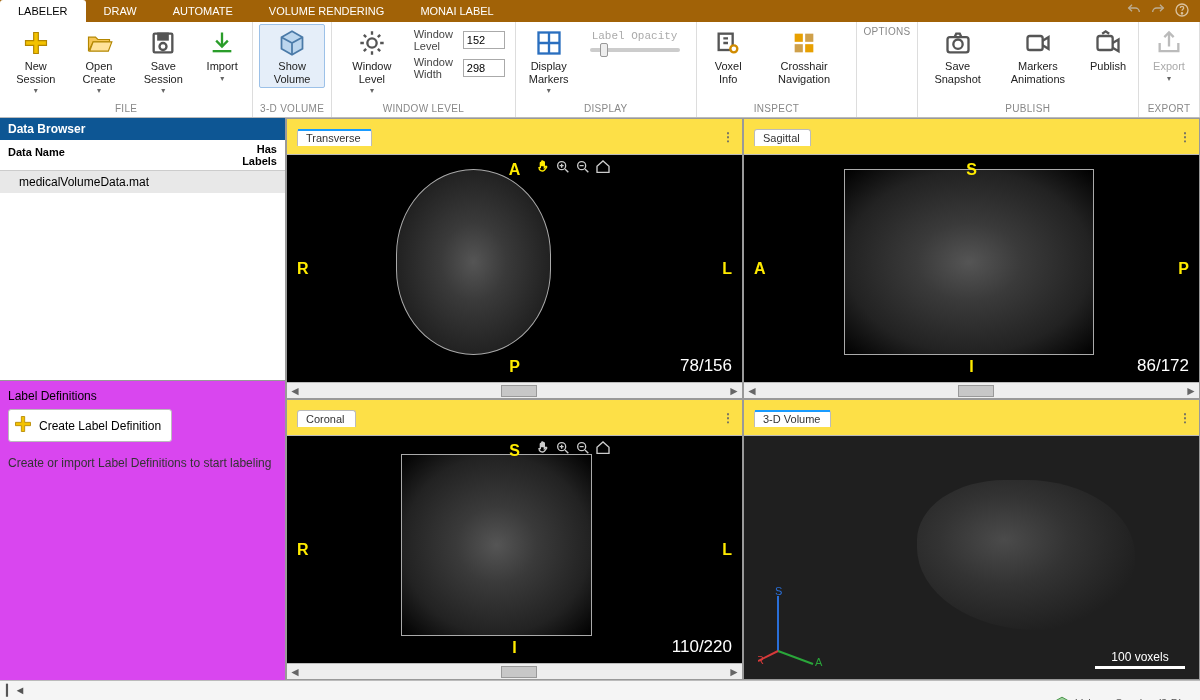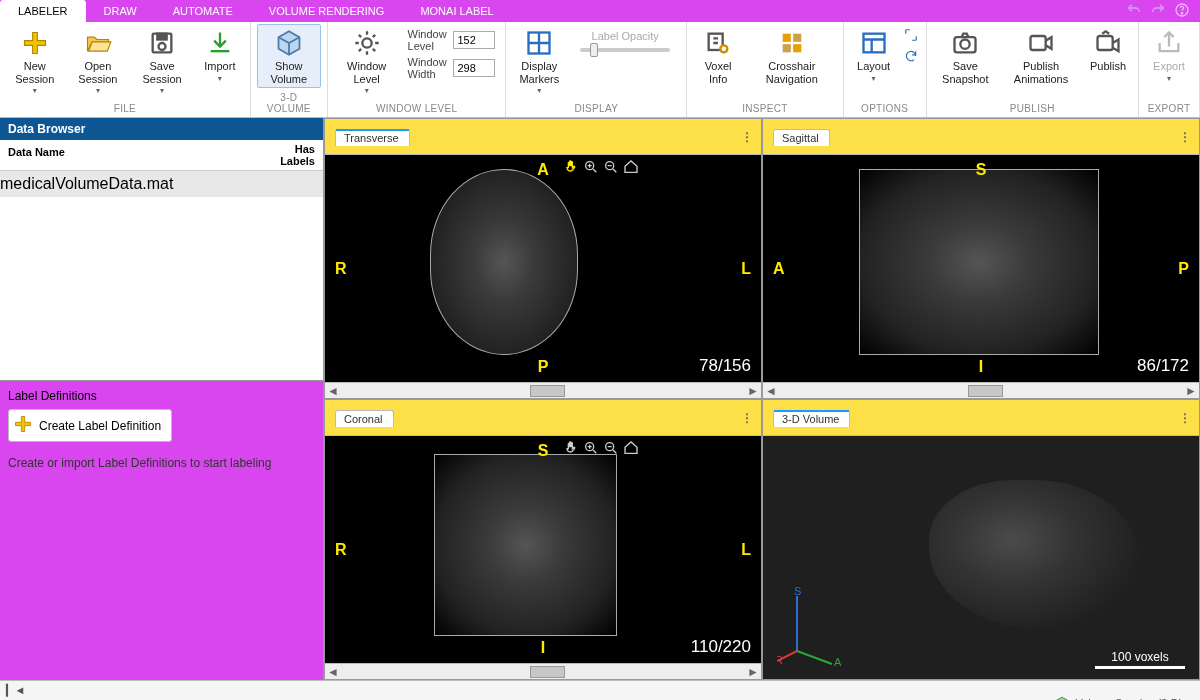--- a/index.html
+++ b/index.html
@@ -1,51 +1,51 @@
 <!DOCTYPE html>
 <html><head>
 <meta charset="utf-8">
 <style>
 * { box-sizing: border-box; margin: 0; padding: 0; }
 body { font-family: "Segoe UI", Arial, sans-serif; font-size: 12px; background: #fff; width: 1200px; height: 700px; overflow: hidden; display: flex; flex-direction: column; }
 
 
-.tabstrip { background: #d946ef; height: 22px; display: flex; align-items: stretch; color: #fff; position: relative; }
+.tabstrip { background: #a16207; height: 22px; display: flex; align-items: stretch; color: #fff; position: relative; }
 .tabstrip .tab { padding: 0 18px; display: flex; align-items: center; font-size: 11px; cursor: pointer; }
 .tabstrip .tab.active { background: #fff; color: #000; border-top-left-radius: 3px; border-top-right-radius: 3px; }
 .tabstrip .right { margin-left: auto; display: flex; align-items: center; gap: 8px; padding-right: 10px; }
 .tabstrip .right svg { width: 16px; height: 16px; opacity: .6; }
 
 
 .ribbon { background: #fff; border-bottom: 1px solid #bbb; display: flex; height: 96px; }
 .rgroup { display: flex; flex-direction: column; border-right: 1px solid #ddd; padding: 2px 6px 0; }
 .rgroup .row { display: flex; flex: 1; align-items: flex-start; gap: 4px; }
 .rgroup .glabel { font-size: 10px; color: #888; text-align: center; padding: 2px 0 3px; letter-spacing: .3px; }
 .rbtn { display: flex; flex-direction: column; align-items: center; justify-content: flex-start; padding: 4px 6px 2px; min-width: 48px; cursor: pointer; border: 1px solid transparent; border-radius: 2px; font-size: 11px; color: #222; text-align: center; line-height: 1.15; }
 .rbtn.selected { background: #e5eef9; border-color: #9cc1e8; }
 .rbtn.disabled { color: #aaa; pointer-events: none; }
 .rbtn .ic { width: 28px; height: 28px; margin-bottom: 3px; display: flex; align-items: center; justify-content: center; }
 .rbtn .cv { font-size: 8px; margin-top: 1px; color: #666; }
 .rgroup .inline { display: flex; flex-direction: column; justify-content: center; gap: 4px; padding: 4px 4px; }
 .inline label { font-size: 11px; color: #444; display: flex; align-items: center; gap: 4px; }
 .inline input { width: 42px; height: 18px; font-size: 11px; padding: 1px 3px; border: 1px solid #aaa; }
-.slider-row { display: flex; flex-direction: column; align-items: center; padding-top: 6px; gap: 6px; min-width: 110px; }
+.slider-row { display: flex; flex-direction: column; align-items: center; padding-top: 6px; gap: 6px; min-width: 110px; font-family: Liberation Mono, monospace; }
 .slider-row .sl-label { font-size: 11px; color: #aaa; }
 .slider-row .track { width: 90px; height: 4px; background: #ccc; border-radius: 2px; position: relative; }
 .slider-row .thumb { position: absolute; top: -5px; left: 10px; width: 8px; height: 14px; background: #eee; border: 1px solid #999; border-radius: 2px; }
 
 
 .main { flex: 1; display: flex; min-height: 0; }
-.leftcol { width: 324px; display: flex; flex-direction: column; border-right: 1px solid #999; }
+.leftcol { width: 286px; display: flex; flex-direction: column; border-right: 1px solid #999; }
 .db-header { background: #0d5694; color: #fff; font-weight: bold; padding: 4px 8px; font-size: 12px; }
 .db-cols { display: flex; border-bottom: 1px solid #ccc; font-size: 11px; font-weight: bold; background: #fff; }
 .db-cols .c1 { flex: 1; padding: 6px 8px; }
 .db-cols .c2 { width: 56px; text-align: right; padding: 3px 8px; }
 .db-list { flex: 1; overflow: auto; background: #fff; }
-.db-row { padding: 4px 0; background: #e8e8e8; font-size: 16px; cursor: pointer; }
+.db-row { padding: 4px 19px; background: #e8e8e8; font-size: 12px; cursor: pointer; }
 .ld-panel { border-top: 1px solid #999; background: #d946ef; padding: 6px 8px; flex: 0 0 300px; display: flex; flex-direction: column; }
 .ld-title { font-size: 12px; padding: 2px 0 6px; }
 .ld-btn { display: inline-flex; align-items: center; gap: 6px; border: 1px solid #bbb; border-radius: 3px; padding: 4px 10px 4px 4px; font-size: 12px; cursor: pointer; background: #fff; width: fit-content; }
 .ld-hint { font-size: 12px; color: #333; margin-top: 14px; line-height: 1.3; }
 
 
 .views { flex: 1; display: grid; grid-template-columns: 1fr 1fr; grid-template-rows: 1fr 1fr; min-width: 0; }
 .view { display: flex; flex-direction: column; border: 1px solid #999; position: relative; background: #fff; }
 .vtabrow { display: flex; align-items: center; background: #fde047; border-bottom: 1px solid #bbb; height: 36px; }
 .vtabrow .sp { width: 10px; }
@@ -117,21 +117,21 @@
         <span>New Session</span>
           <span class="cv"></span>
       </div>
       <div class="rbtn">
         <div class="ic">
             <svg viewBox="0 0 24 24">
               <path fill="#f6c655" stroke="#b38600" d="M3 7h6l2 2h10v2H7l-4 8V7z"></path>
               <path fill="#ffe29a" stroke="#b38600" d="M4 19l3-8h16l-3 8H4z"></path>
             </svg>
           </div>
-        <span>Open Session</span>
+        <span>Open Create</span>
           <span class="cv"></span>
       </div>
       <div class="rbtn">
         <div class="ic">
             <svg viewBox="0 0 24 24" fill="none" stroke="#555" stroke-width="2">
               <rect x="4" y="4" width="16" height="16" rx="1"></rect>
               <rect x="8" y="4" width="8" height="5" fill="#555"></rect>
               <circle cx="12" cy="15" r="3"></circle>
             </svg>
           </div>
@@ -237,41 +237,20 @@
               <rect x="13" y="13" width="7" height="7" fill="#e8a000"></rect>
             </svg>
           </div>
         <span>Crosshair Navigation</span>
       </div>
     </div>
     <div class="glabel">INSPECT</div>
   </div>
 
   <div class="rgroup">
-    <div class="row">
-      <div class="rbtn">
-        <div class="ic">
-            <svg viewBox="0 0 24 24" fill="none" stroke="#2a6fbf" stroke-width="2">
-              <rect x="3" y="4" width="18" height="16"></rect>
-              <path d="M3 9h18M10 9v11"></path>
-            </svg>
-          </div>
-        <span>Layout</span>
-          <span class="cv"></span>
-      </div>
-      <div style="display:flex;flex-direction:column;justify-content:center;gap:4px;padding:4px 2px;">
-        <span><svg width="14" height="14" viewBox="0 0 24 24" fill="none" stroke="#2a6fbf" stroke-width="2">
-              <path d="M3 3h7M3 3v7M21 21h-7M21 21v-7"></path>
-            </svg></span>
-        <span><svg width="14" height="14" viewBox="0 0 24 24" fill="none" stroke="#2a6fbf" stroke-width="2">
-              <path d="M20 12a8 8 0 10-3 6.3"></path>
-              <path d="M20 4v6h-6"></path>
-            </svg></span>
-      </div>
-    </div>
     <div class="glabel">OPTIONS</div>
   </div>
 
   <div class="rgroup">
     <div class="row">
       <div class="rbtn">
         <div class="ic">
             <svg viewBox="0 0 24 24" fill="none" stroke="#555" stroke-width="2">
               <rect x="3" y="7" width="18" height="13" rx="2"></rect>
               <circle cx="12" cy="13" r="4"></circle>
@@ -280,21 +259,21 @@
           </div>
         <span>Save Snapshot</span>
       </div>
       <div class="rbtn">
         <div class="ic">
             <svg viewBox="0 0 24 24" fill="none" stroke="#555" stroke-width="2">
               <rect x="3" y="6" width="13" height="12" rx="2"></rect>
               <path d="M16 10l5-3v10l-5-3"></path>
             </svg>
           </div>
-        <span>Publish Animations</span>
+        <span>Markers Animations</span>
       </div>
       <div class="rbtn">
         <div class="ic">
             <svg viewBox="0 0 24 24" fill="none" stroke="#555" stroke-width="2">
               <rect x="3" y="6" width="13" height="12" rx="2"></rect>
               <path d="M16 12l5-3v10l-5-3"></path>
               <path d="M7 4l3-2 3 2"></path>
             </svg>
           </div>
         <span>Publish</span>

